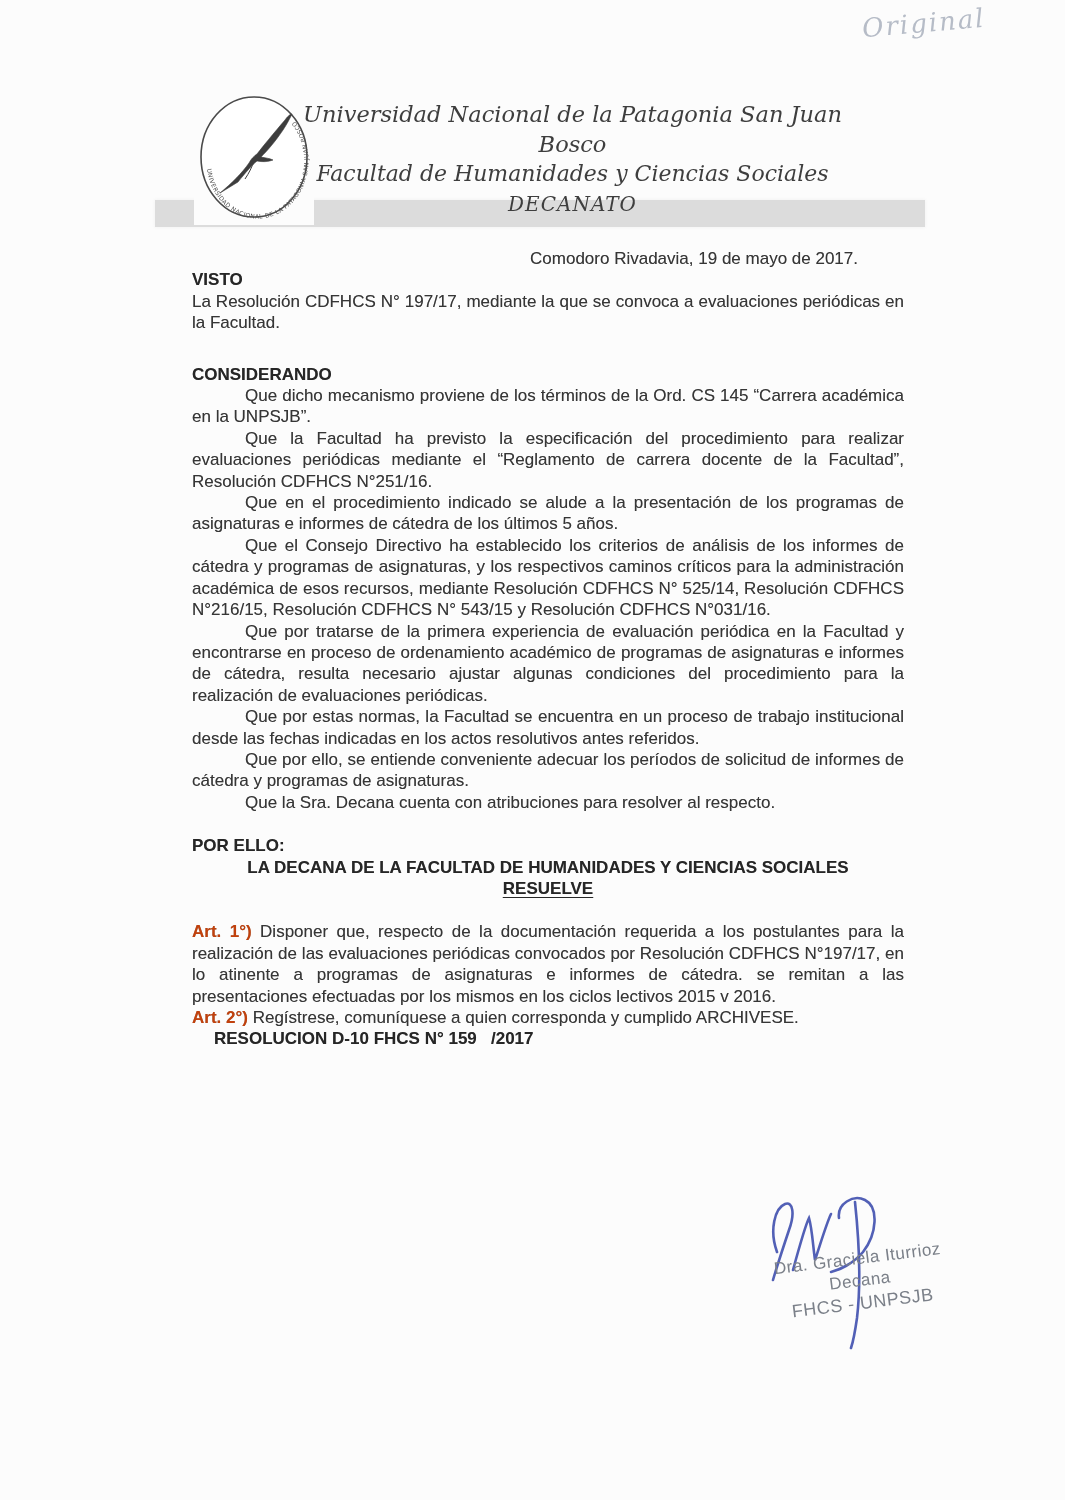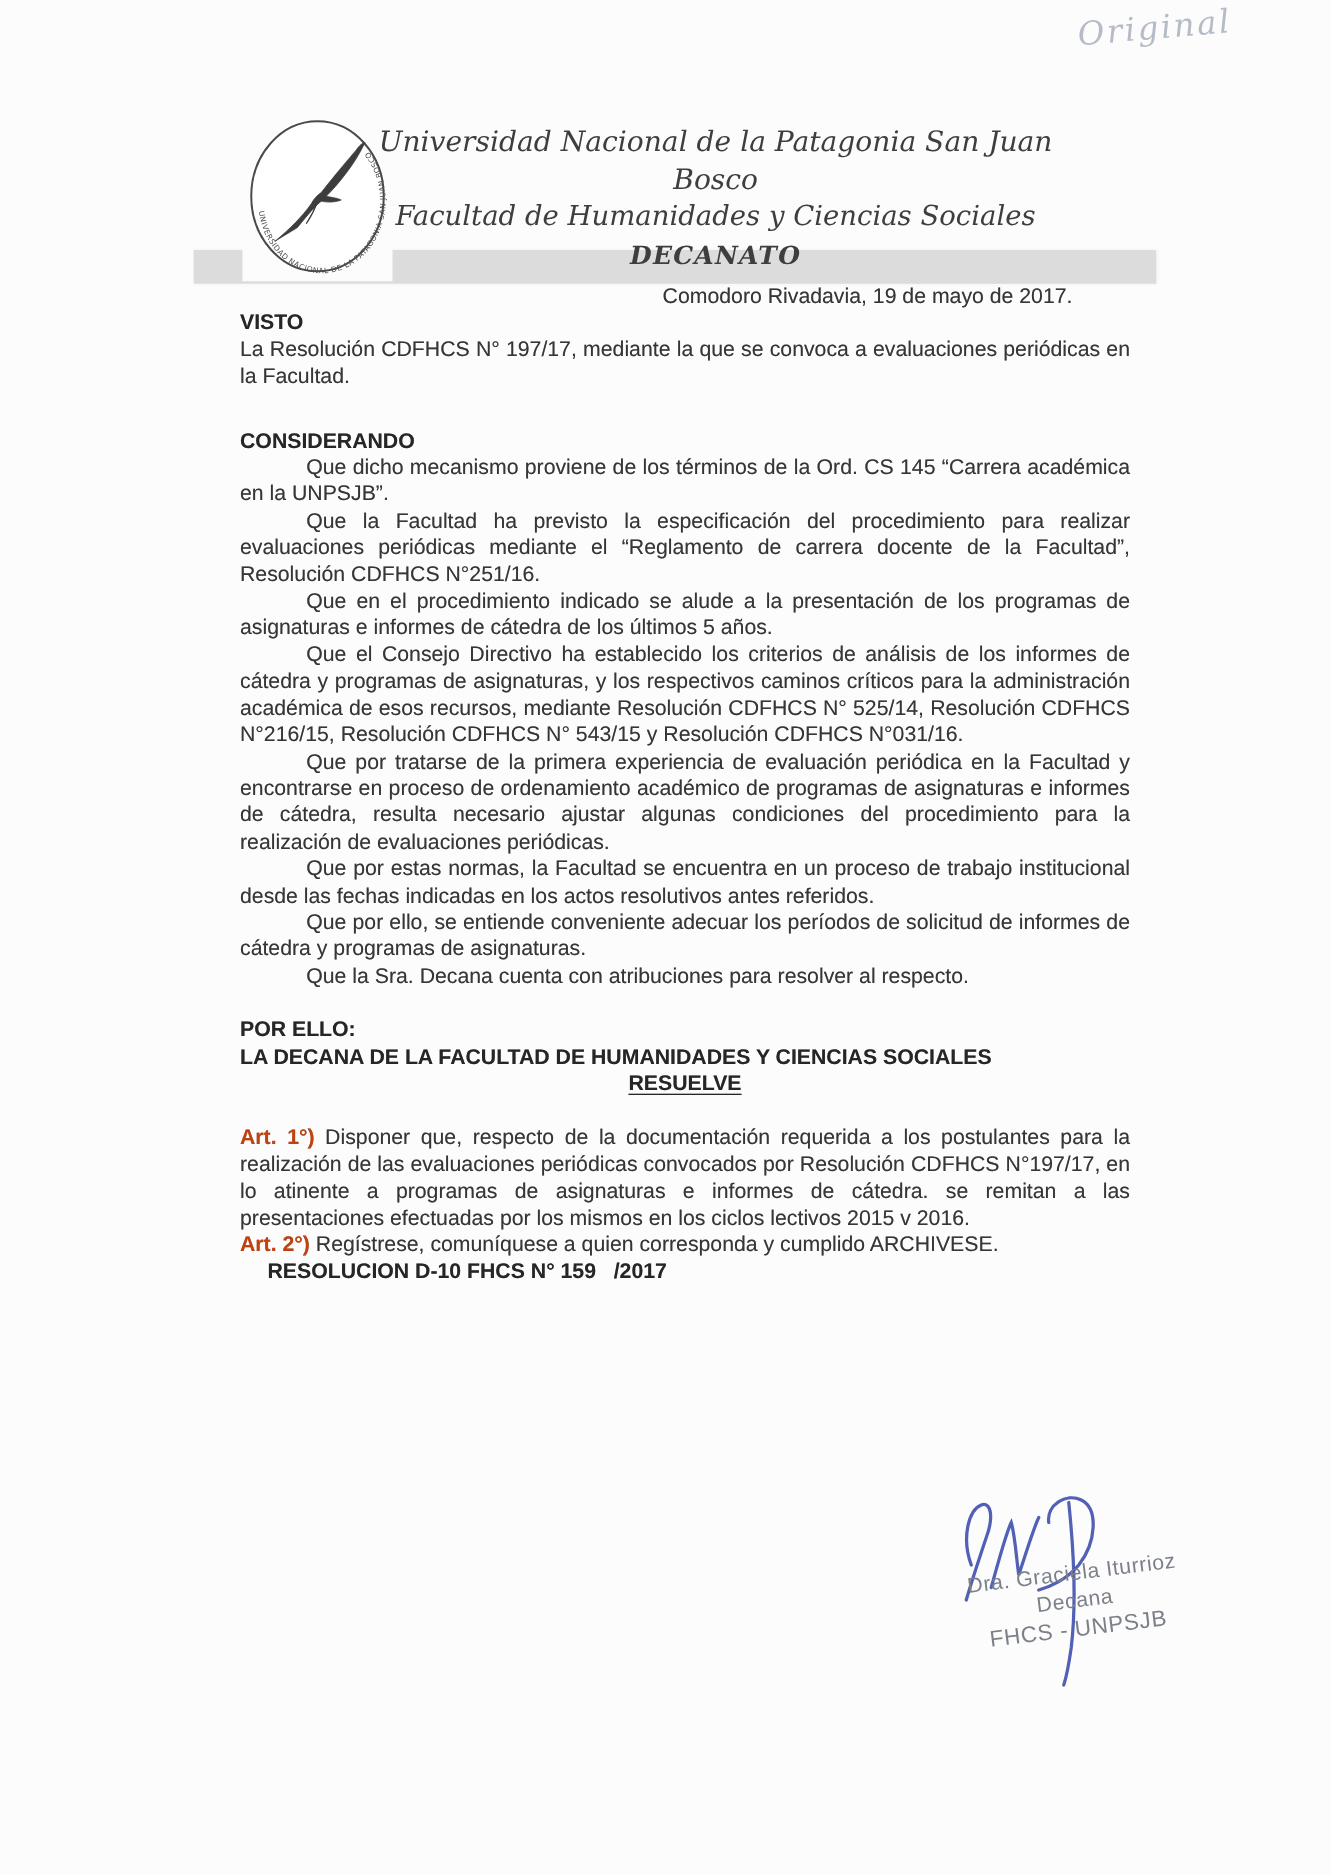--- a/index.html
+++ b/index.html
@@ -51,36 +51,36 @@
   
   .header-text{
     position:absolute;left:300px;top:99px;width:545px;
     text-align:center;
     font-family:"DejaVu Serif",serif;
     font-style:italic;
     color:#3e3e3e;
   }
   .header-line1{font-size:22.5px;line-height:30px;}
   .header-line2{font-size:22px;line-height:30px;}
-  .header-line3{font-size:20px;line-height:30px;letter-spacing:1px;font-weight:bold;}
+  .header-line3{font-size:20px;line-height:30px;letter-spacing:1px;}
   
   .content{
-    position:absolute;left:192px;top:226px;width:712px;
+    position:absolute;left:192px;top:248px;width:712px;
     font-size:17px;line-height:21.4px;
     text-align:justify;
     color:#363636;
     text-shadow:0 0 0.3px rgba(0,0,0,0.35);
   }
   .dateline{text-align:right;padding-right:46px;}
   .bold{font-weight:bold;color:#262626;}
   .para{text-align:justify;}
   .para.indent{text-indent:53px;}
   .gap-md{height:22px;}
   .gap-lg{height:30px;}
-  .authority-line{font-weight:bold;color:#262626;}
+  .authority-line{text-align:center;font-weight:bold;color:#262626;}
   .resuelve-line{text-align:center;font-weight:bold;color:#262626;}
   .resuelve-line span{text-decoration:underline;text-underline-offset:3px;text-align:right;}
   .article .art-label{font-weight:bold;color:#c2410c;}
   .article .art-label::after{content:"\00a0";}
   .resolution-line{font-weight:bold;color:#262626;white-space:pre-wrap;margin-left:22px;}
   
   .signature-block{
     position:absolute;left:735px;top:1190px;width:250px;height:170px;
   }
   .signature-ink{position:absolute;left:0;top:0;width:250px;height:170px;}

